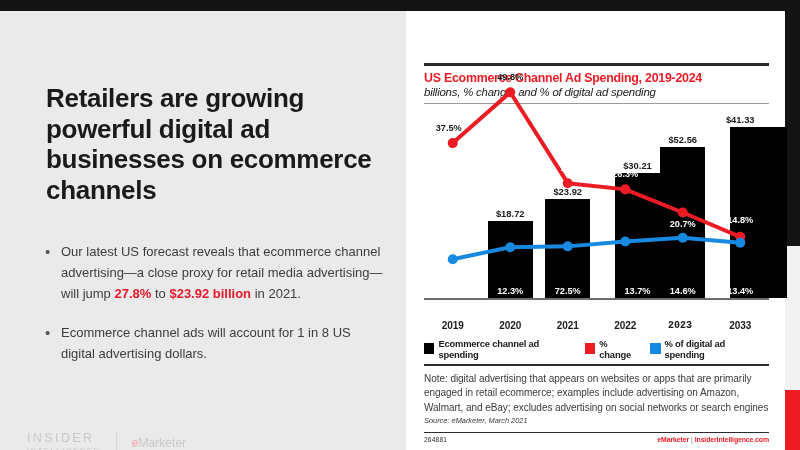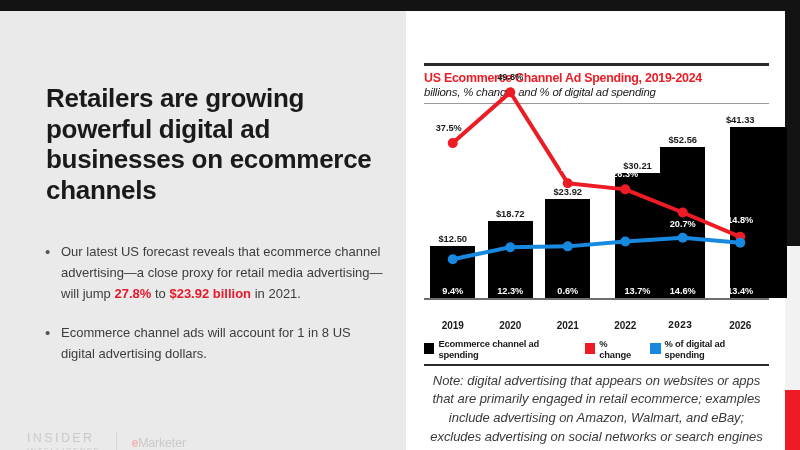--- a/index.html
+++ b/index.html
@@ -89,21 +89,21 @@
     font-size:10px;font-weight:bold;color:#1a1a1a;
   }
 
   .legend{display:flex;align-items:center;margin-top:3px;gap:4px;}
   .lg{display:flex;align-items:center;gap:4px;margin-right:7px;}
   .sw{width:11px;height:11px;display:inline-block;}
   .lgtxt{font-size:9.4px;font-weight:bold;color:#1a1a1a;letter-spacing:-0.2px;}
 
   .notes{margin-top:6px;}
   .note{
-    font-size:13px;font-style:italic;color:#3a3a3a;line-height:1.45;letter-spacing:-0.05px;text-align:center;
+    font-size:10px;color:#3a3a3a;line-height:1.45;letter-spacing:-0.05px;
   }
   .source{
     font-size:7.4px;font-style:italic;color:#3a3a3a;line-height:1.45;margin-top:1px;
   }
   .footer-rule{height:1.5px;background:#2b2b2b;width:345px;margin-top:5px;}
   .footer{display:flex;justify-content:space-between;align-items:center;margin-top:3px;width:345px;}
   .fid{font-size:6.6px;color:#2b2b2b;letter-spacing:0.2px;}
   .fbrand{font-size:6.9px;font-weight:bold;color:#ed1c24;letter-spacing:-0.1px;}
   .fbrand .sep{color:#8a8a8a;font-weight:normal;margin:0 2px;}
 </style>
@@ -145,34 +145,29 @@
   <div class="card">
     <div class="card-inner">
 
       <div class="rule-thick"></div>
       <div class="chart-title">US Ecommerce Channel Ad Spending, 2019-2024</div>
       <div class="chart-sub">billions, % change, and % of digital ad spending</div>
       <div class="rule-thin"></div>
 
       <div class="plot">
         <div class="bars" id="bars">
-            <div class="barcol" style="left: 6.25px; height: 190px;">
-              <div class="bar" style="height: 51.6304px; background: rgb(0, 0, 0);"></div>
-              <div class="barval" style="bottom: 53.6304px;">$12.50</div>
-              <div class="bluelab">9.4%</div>
-            </div>
             <div class="barcol" style="left: 63.75px; height: 190px;">
               <div class="bar" style="height: 77.3217px; background: rgb(0, 0, 0);"></div>
               <div class="barval" style="bottom: 79.3217px;">$18.72</div>
               <div class="bluelab">12.3%</div>
             </div>
             <div class="barcol" style="left: 121.25px; height: 190px;">
               <div class="bar" style="height: 98.8px; background: rgb(0, 0, 0);"></div>
               <div class="barval" style="bottom: 100.8px;">$23.92</div>
-              <div class="bluelab">0.6%</div>
+              <div class="bluelab">72.5%</div>
             </div>
             <div class="barcol" style="left: 191px; height: 190px;">
               <div class="bar" style="height: 124.78px; background: rgb(0, 0, 0);"></div>
               <div class="barval" style="bottom: 126.78px;">$30.21</div>
               <div class="bluelab">13.7%</div>
             </div>
             <div class="barcol" style="left: 236.25px; height: 190px;">
               <div class="bar" style="height: 150.554px; background: rgb(0, 0, 0);"></div>
               <div class="barval" style="bottom: 152.554px;">$52.56</div>
               <div class="bluelab">14.6%</div>
@@ -207,21 +202,21 @@
           <div class="redlab" style="left: 286.25px; top: 106.87px; color: rgb(255, 255, 255);">14.8%</div>
         </div>
 
       <div class="axis"></div>
       <div class="xlabels" id="xlabels">
           <span class="xlab" style="left: -1.25px;">2019</span>
           <span class="xlab" style="left: 56.25px;">2020</span>
           <span class="xlab" style="left: 113.75px;">2021</span>
           <span class="xlab" style="left: 171.25px;">2022</span>
           <span class="xlab" style="left: 226px; font-family: Liberation Mono, monospace;">2023</span>
-          <span class="xlab" style="left: 286.25px;">2026</span>
+          <span class="xlab" style="left: 286.25px;">2033</span>
         </div>
 
       <div class="legend" id="legend">
           <span class="lg">
             <span class="sw" style="background: rgb(0, 0, 0);"></span>
             <span class="lgtxt">Ecommerce channel ad spending</span>
           </span>
           <span class="lg">
             <span class="sw" style="background: rgb(237, 28, 36);"></span>
             <span class="lgtxt">% change</span>

